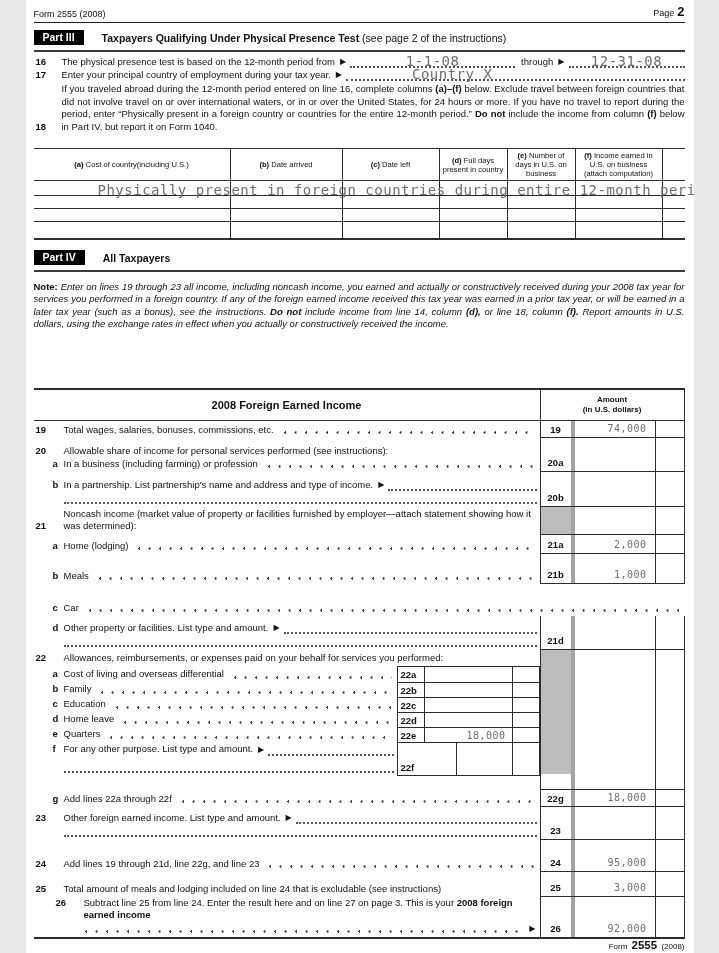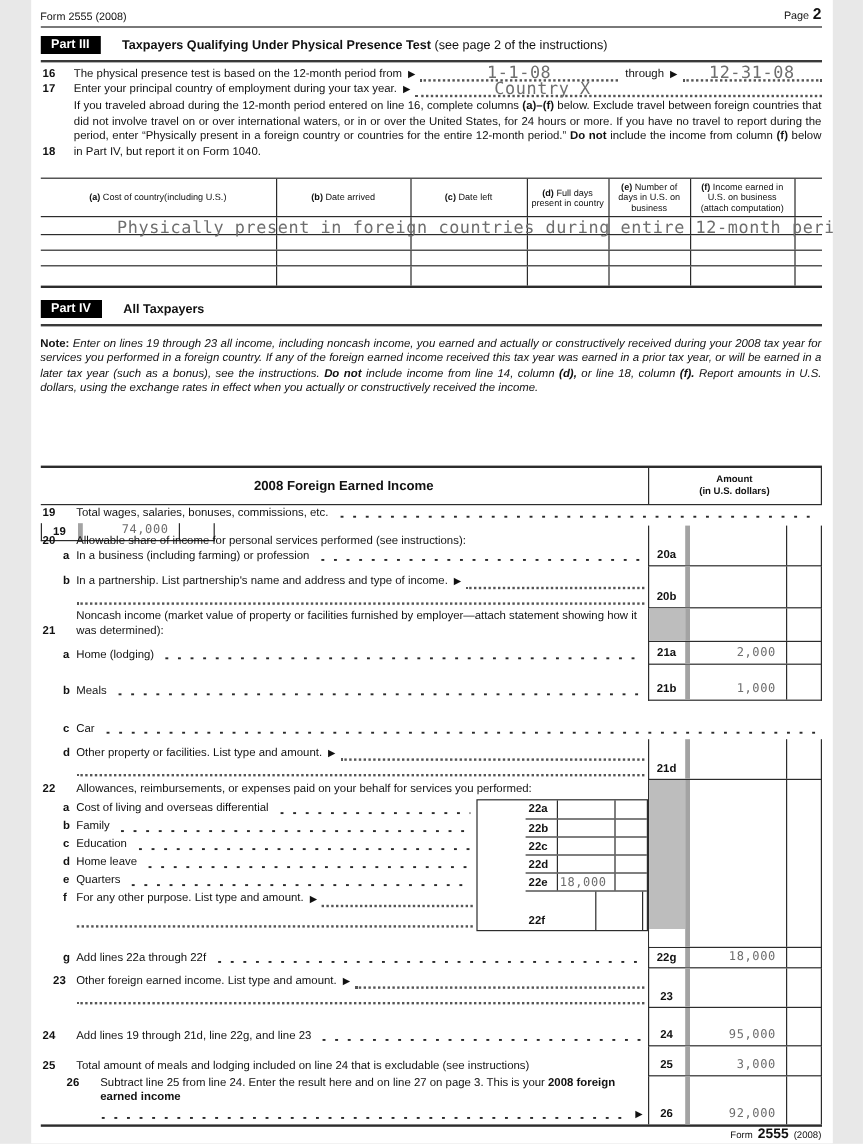--- a/index.html
+++ b/index.html
@@ -90,21 +90,21 @@
           background-image:radial-gradient(circle 1.1px at 2px 9.5px, #2a2a2a 98%, transparent);
           background-size:10.5px 12px; background-repeat:repeat-x; }
   .dfill { flex:1; border-bottom:2px dotted #555; height:13px; margin-right:3px; }
   .contdots { flex:none; border-bottom:2px dotted #555; height:12px;
               margin:1px 3px 1px 30px; }
   .amt .hw, .iamt .hw { font-size:10px; }
   
   .sub { display:flex; }
   .subdesc { flex:1; min-width:0; display:flex; flex-direction:column; }
   .subdesc .dl { line-height:15px; }
-  .inner { flex:none; width:143px; border:1.5px solid #2c2c2c; align-self:flex-start;padding-left:40px; }
+  .inner { flex:none; width:143px; border:1.5px solid #2c2c2c; align-self:flex-start; }
   .irow { display:flex; height:15px; }
   .irow + .irow { border-top:1px solid #2c2c2c; }
   .iln { flex:none; width:26px; font-weight:bold; padding-left:3px; display:flex;
          align-items:center; }
   .iamt { flex:1; border-left:1px solid #2c2c2c; display:flex; justify-content:flex-end;
           align-items:flex-end; padding:0 6px 1px 0; }
   .icts { flex:none; width:27px; border-left:1px solid #2c2c2c; }
   .irow-f { height:33px;gap:32px; }
   .irow-f .iln { align-items:flex-end; padding-bottom:2px; }
 
@@ -232,21 +232,21 @@
     <div class="band hband">
       <div class="desc">
           <span class="ititle">2008 Foreign Earned Income</span>
         </div>
       <div class="rc-h">
         <span>Amount</span>
         <span>(in U.S. dollars)</span>
       </div>
     </div>
 
-    <div class="band" style="height:17px;flex-direction:column;">
+    <div class="band" style="height:17px;">
       <div class="desc">
           <div class="dl">
         <span class="ig1">19</span>
         <span>Total wages, salaries, bonuses, commissions, etc.</span>
         <span class="dots"></span>
       </div>
         </div>
       <div class="rc">
         <div class="ln">19</div>
         <div class="amt">
@@ -477,21 +477,21 @@
         </div>
       <div class="rc">
         <div class="ln">22g</div>
         <div class="amt">
             <span class="hw">18,000</span>
           </div>
         <div class="cts"></div>
       </div>
     </div>
 
-    <div class="band" style="height:33px;text-align:center;">
+    <div class="band" style="height:33px;">
       <div class="desc">
         <div class="dl">
           <span class="ig1">23</span>
           <span>Other foreign earned income. List type and amount.</span>
           <span class="arr">▶</span>
           <span class="dfill"></span>
         </div>
         <div class="contdots"></div>
       </div>
       <div class="rc">

